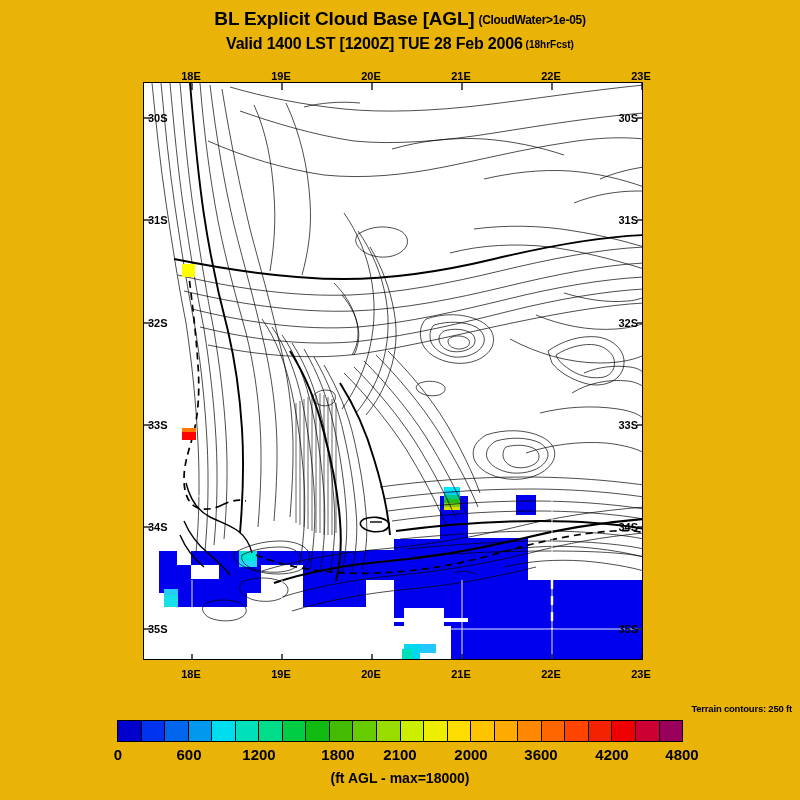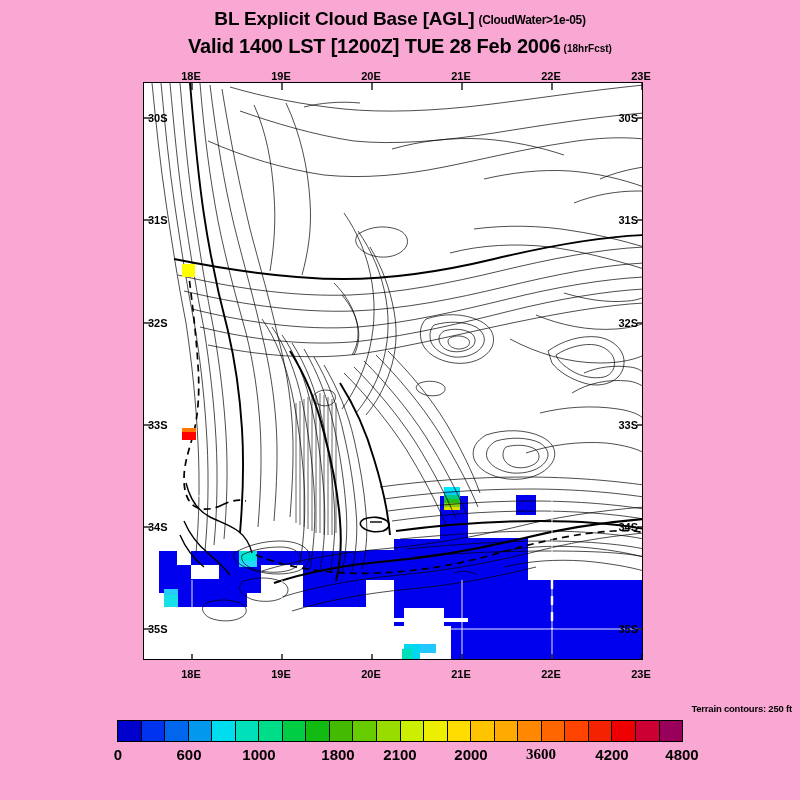--- a/index.html
+++ b/index.html
@@ -3,39 +3,39 @@
 <meta charset="utf-8">
 <style>
   * { box-sizing: border-box; }
   html, body {
     margin: 0; padding: 0;
     background: #ffffff;
     width: 800px; height: 800px;
     font-family: "Liberation Sans", sans-serif;
     overflow: hidden;
   }
-  #page { position: relative; width: 800px; height: 800px; background: #f9a8d4; }
+  #page { position: relative; width: 800px; height: 800px; background: #eab308; }
 
   
   .title-row {
     position: absolute; left: 0; width: 800px;
     text-align: center; white-space: nowrap;
     color: #000;
   }
   #title-main { top: 8px; }
   #title-main .t-big {
     font-size: 19px; font-weight: bold; letter-spacing: -0.2px;
   }
   #title-main .t-small {
     font-size: 12px; font-weight: bold; letter-spacing: -0.3px;
     position: relative; top: -1px; margin-left: 4px;
   }
   #title-valid { top: 35px; }
   #title-valid .t-mid {
-    font-size: 20px; font-weight: bold; letter-spacing: -0.2px; margin-top: 48px;
+    font-size: 16px; font-weight: bold; letter-spacing: -0.2px; margin-top: 48px;
   }
   #title-valid .t-tiny {
     font-size: 10px; font-weight: bold; margin-left: 3px;
     position: relative; top: -1px;
   }
   #title-model { top: 59px; }
   #title-model .t-model {
     font-size: 13px; font-weight: normal; letter-spacing: 0px;
   }
 
@@ -396,23 +396,24 @@
       <div class="cb-seg" style="background: rgb(255, 68, 0);"></div>
       <div class="cb-seg" style="background: rgb(245, 34, 0);"></div>
       <div class="cb-seg" style="background: rgb(238, 0, 0);"></div>
       <div class="cb-seg" style="background: rgb(204, 0, 51);"></div>
       <div class="cb-seg" style="background: rgb(153, 0, 92);"></div>
     </div>
 
   <div id="cb-ticks">
     <div class="cb-tick" style="left:118px;">0</div>
     <div class="cb-tick" style="left:189px;">600</div>
-    <div class="cb-tick" style="left:259px;">1000</div>
+    <div class="cb-tick" style="left:259px;">1200</div>
     <div class="cb-tick" style="left:338px;">1800</div>
     <div class="cb-tick" style="left:400px;">2100</div>
     <div class="cb-tick" style="left:471px;">2000</div>
-    <div class="cb-tick" style="left:541px;font-family:Liberation Serif, serif;">3600</div>
+    <div class="cb-tick" style="left:541px;">3600</div>
     <div class="cb-tick" style="left:612px;">4200</div>
     <div class="cb-tick" style="left:682px;">4800</div>
   </div>
 
+  <div id="cb-units">(ft AGL - max=18000)</div>
 
 </div>
 
 </body></html>

